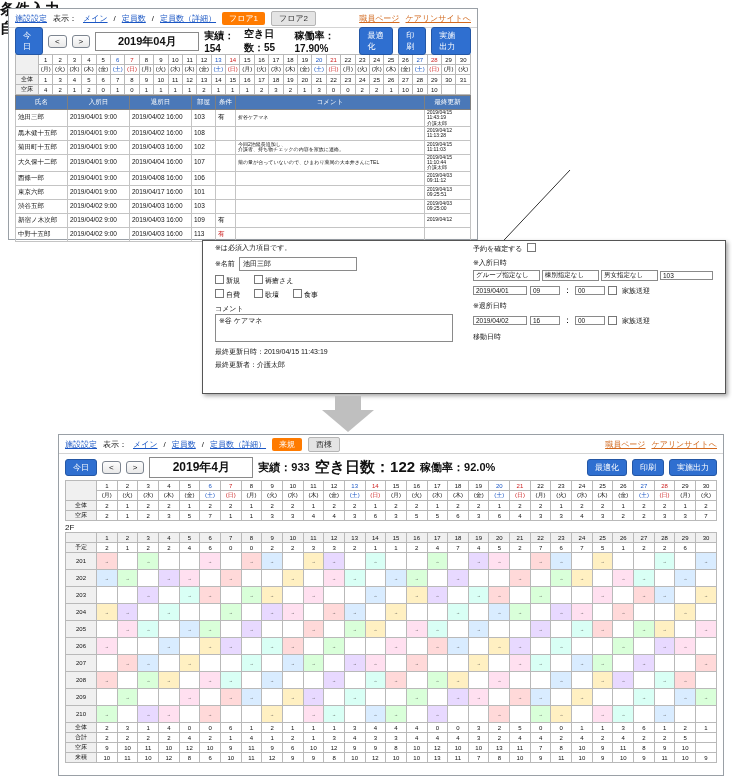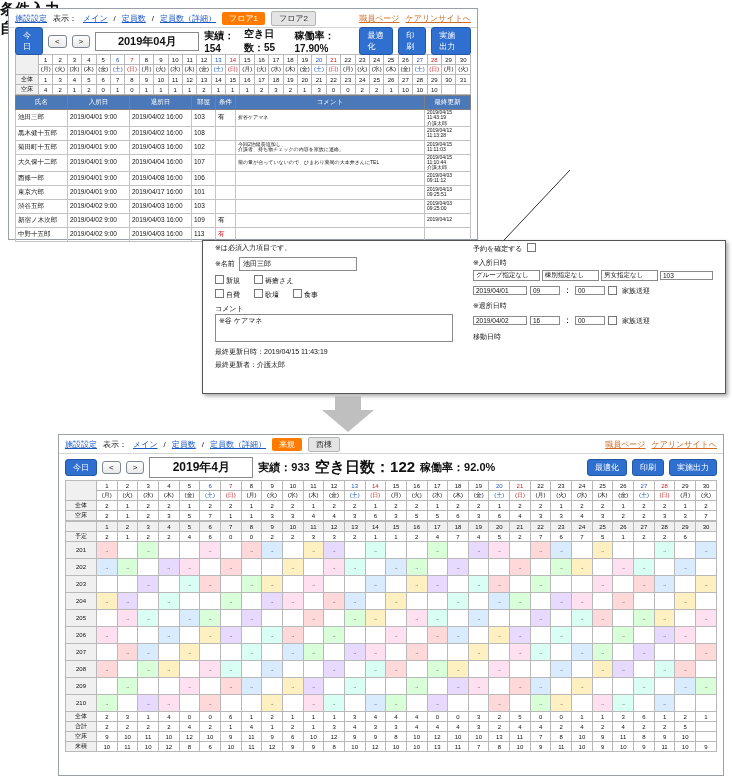--- a/index.html
+++ b/index.html
@@ -579,20 +579,21 @@
             <td>2</td>
             <td>2</td>
             <td>3</td>
             <td>3</td>
             <td>7</td>
           </tr>
         </tbody>
     </table>
   </div>
 
+  <div style="padding:2px 6px 0 6px;font-size:8px;">2F</div>
 
   <div style="padding:0 6px;">
     <table class="cal" style="width:652px;">
       <tbody id="grid-body">
           <tr>
             <td class="lbl" style="width:30px"></td>
             <td class="lbl">1</td>
             <td class="lbl">2</td>
             <td class="lbl">3</td>
             <td class="lbl">4</td>

